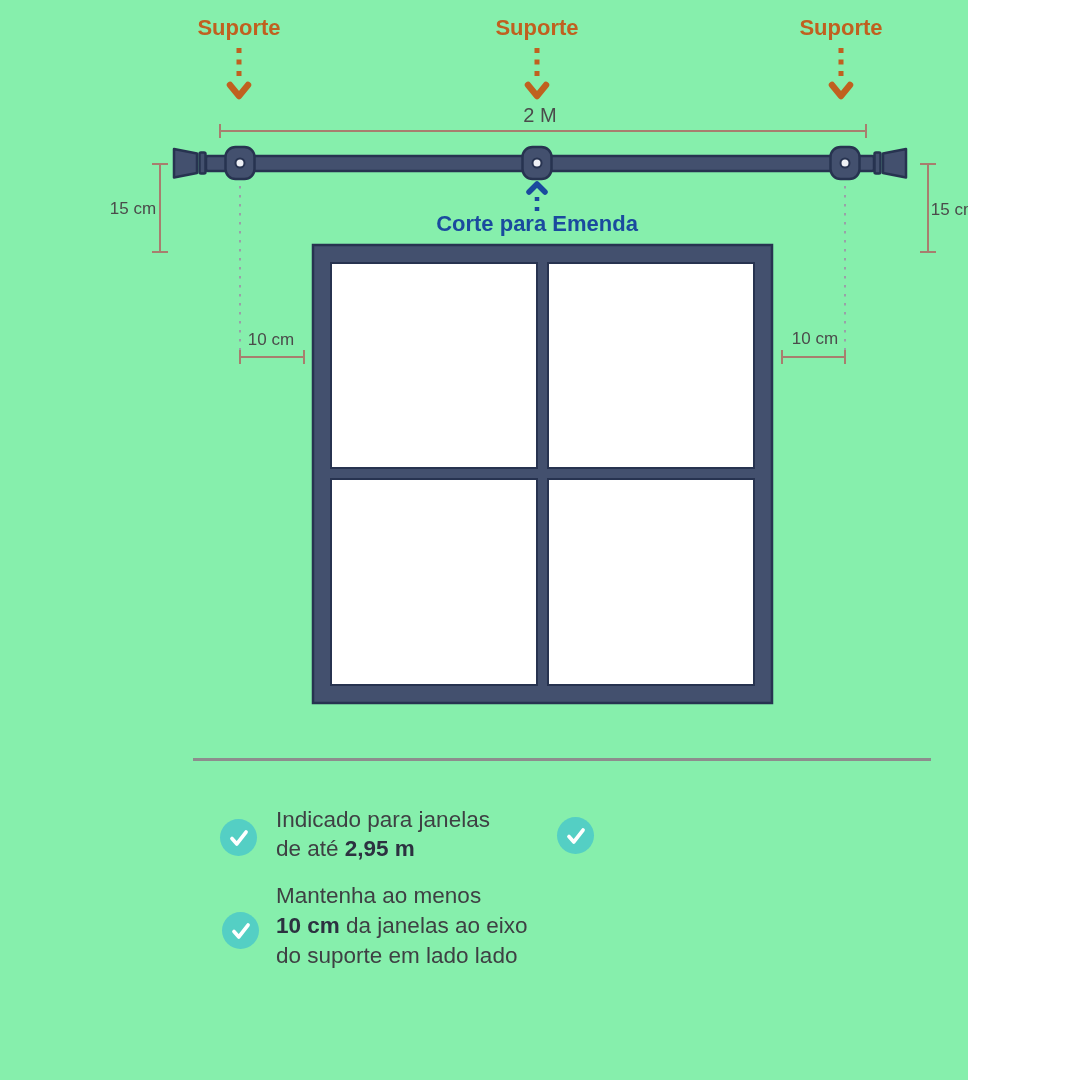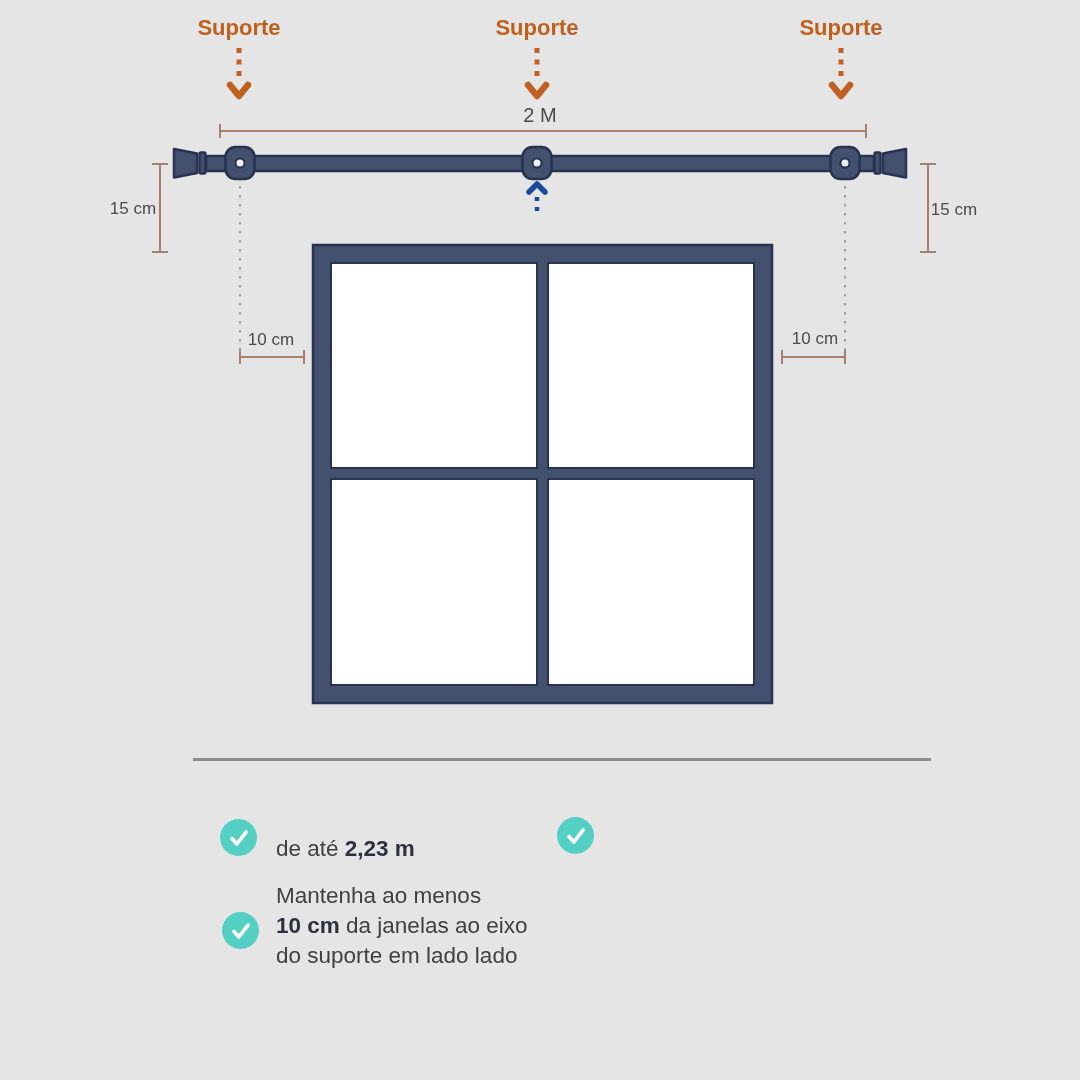--- a/index.html
+++ b/index.html
@@ -1,20 +1,20 @@
 <!DOCTYPE html>
 <html><head>
 <meta charset="utf-8">
 <style>
   html, body { margin: 0; padding: 0; background: #ffffff; }
   #canvas {
     position: relative;
-    width: 1080px;
+    width: 968px;
     height: 1080px;
-    background: #e5e5e5;
+    background: #86efac;
     overflow: hidden;
     font-family: "Liberation Sans", sans-serif;
   }
   #diagram-svg { position: absolute; left: 0; top: 0; }
 
   .suporte {
     position: absolute;
     top: 15px;
     transform: translateX(-50%);
     font-size: 22px;
@@ -159,31 +159,32 @@
   <div class="suporte" style="left:841px">Suporte</div>
 
   <div class="dim-label rodlen" style="left:540px; top:104px">2 M</div>
 
   <div class="dim-label" style="left:133px; top:199px">15 cm</div>
   <div class="dim-label" style="left:954px; top:200px">15 cm</div>
 
   <div class="dim-label" style="left:271px; top:330px">10 cm</div>
   <div class="dim-label" style="left:815px; top:329px">10 cm</div>
 
+  <div class="splice-label">Corte para Emenda</div>
 
   <div class="divider"></div>
 
   <div class="check-badge" style="left:220px; top:819px">
     <svg viewBox="0 0 24 24" fill="none">
         <path d="M5.5 12.5 L10 17.5 L18.5 6.5" stroke="#ffffff" stroke-width="3.4" stroke-linecap="round" stroke-linejoin="round"></path>
       </svg>
   </div>
   <div class="check-text" style="left:276px; top:805px">
-    <br>
-    <span>de até </span><b>2,23 m</b>
+    <span>Indicado para janelas</span><br>
+    <span>de até </span><b>2,95 m</b>
   </div>
 
   <div class="check-badge" style="left:557px; top:817px">
     <svg viewBox="0 0 24 24" fill="none">
         <path d="M5.5 12.5 L10 17.5 L18.5 6.5" stroke="#ffffff" stroke-width="3.4" stroke-linecap="round" stroke-linejoin="round"></path>
       </svg>
   </div>
 
   <div class="check-badge" style="left:222px; top:912px">
     <svg viewBox="0 0 24 24" fill="none">

